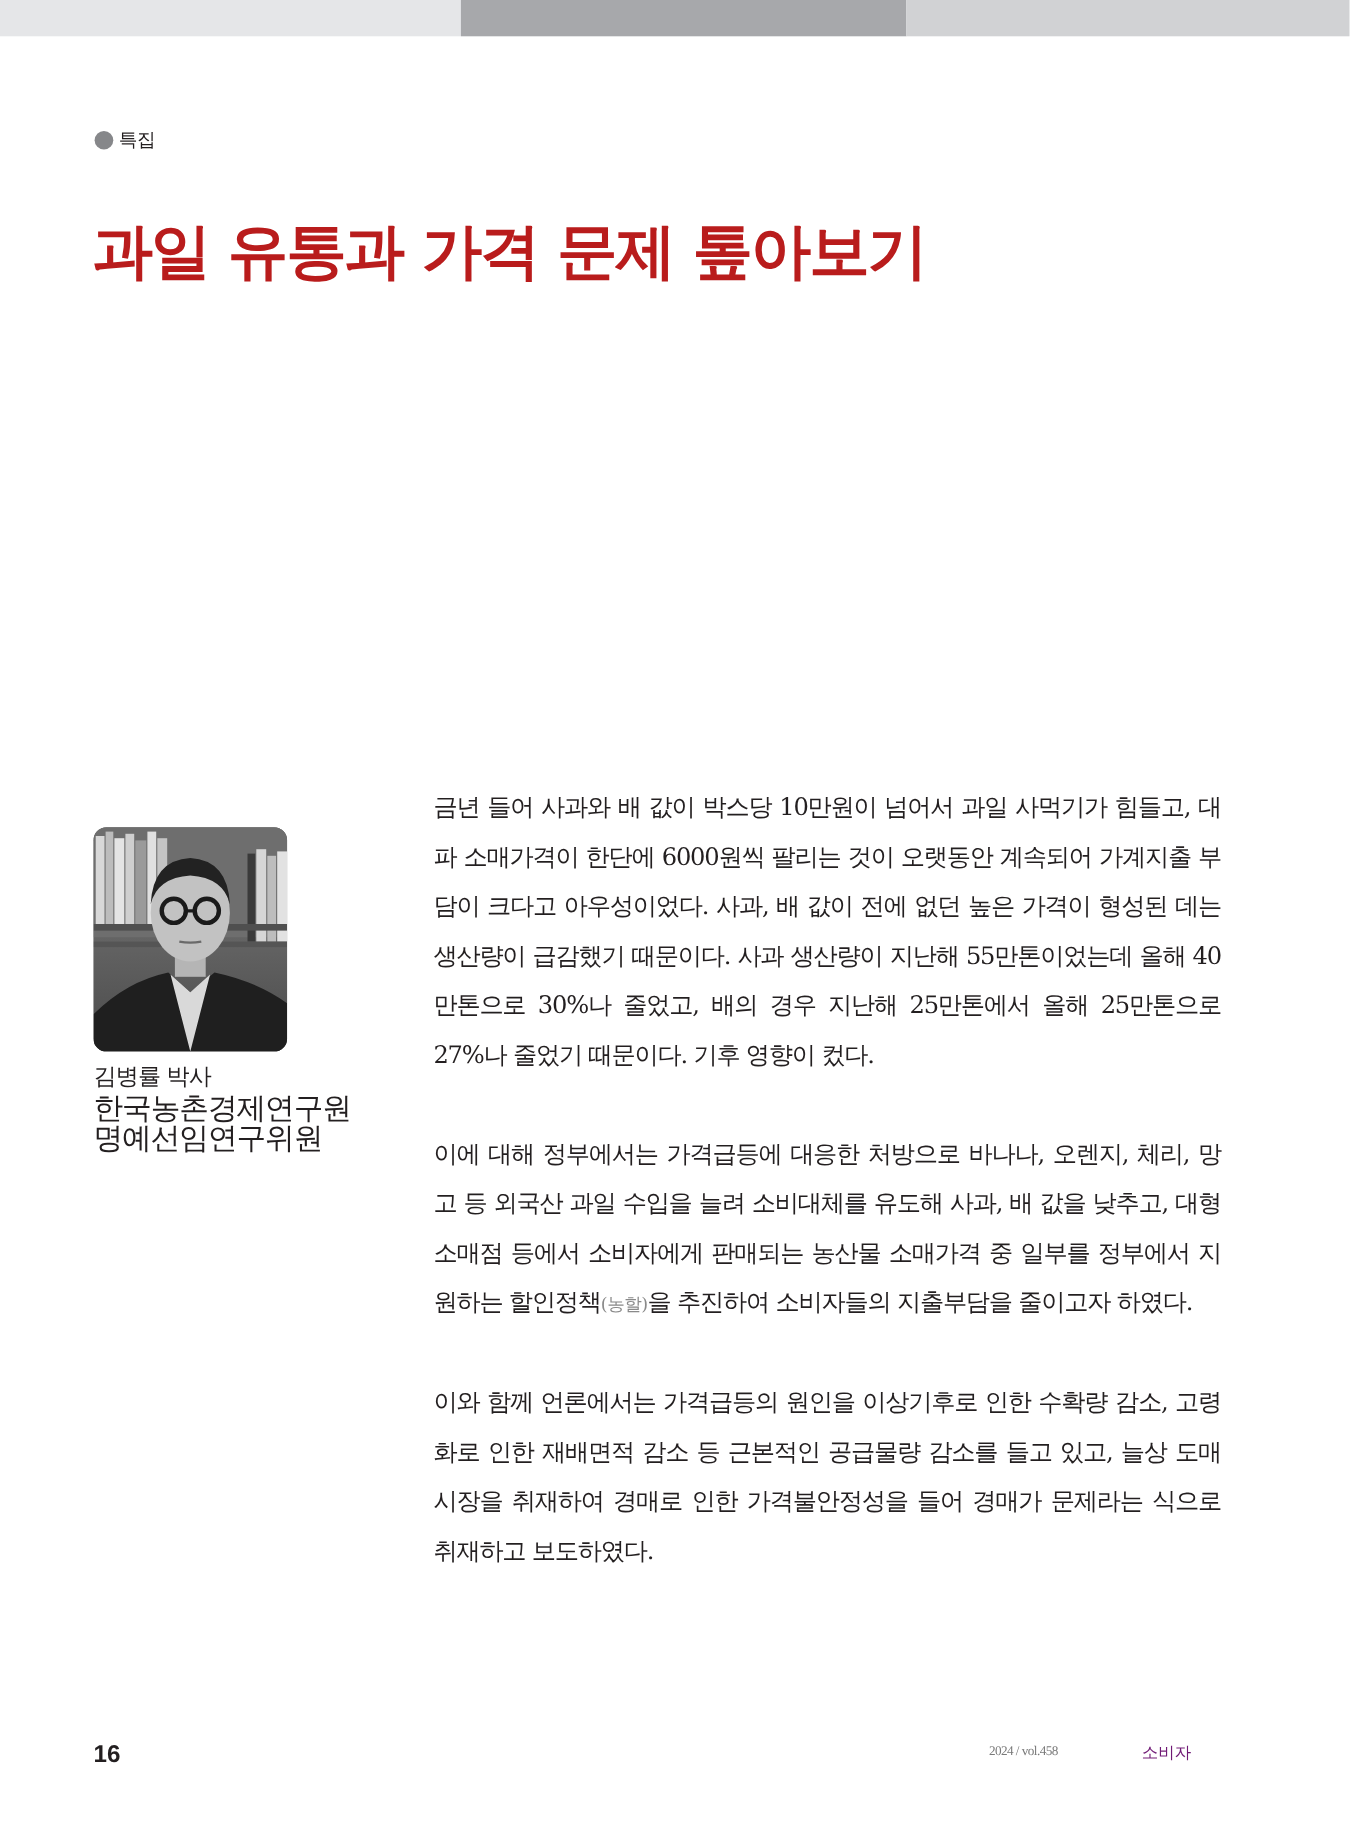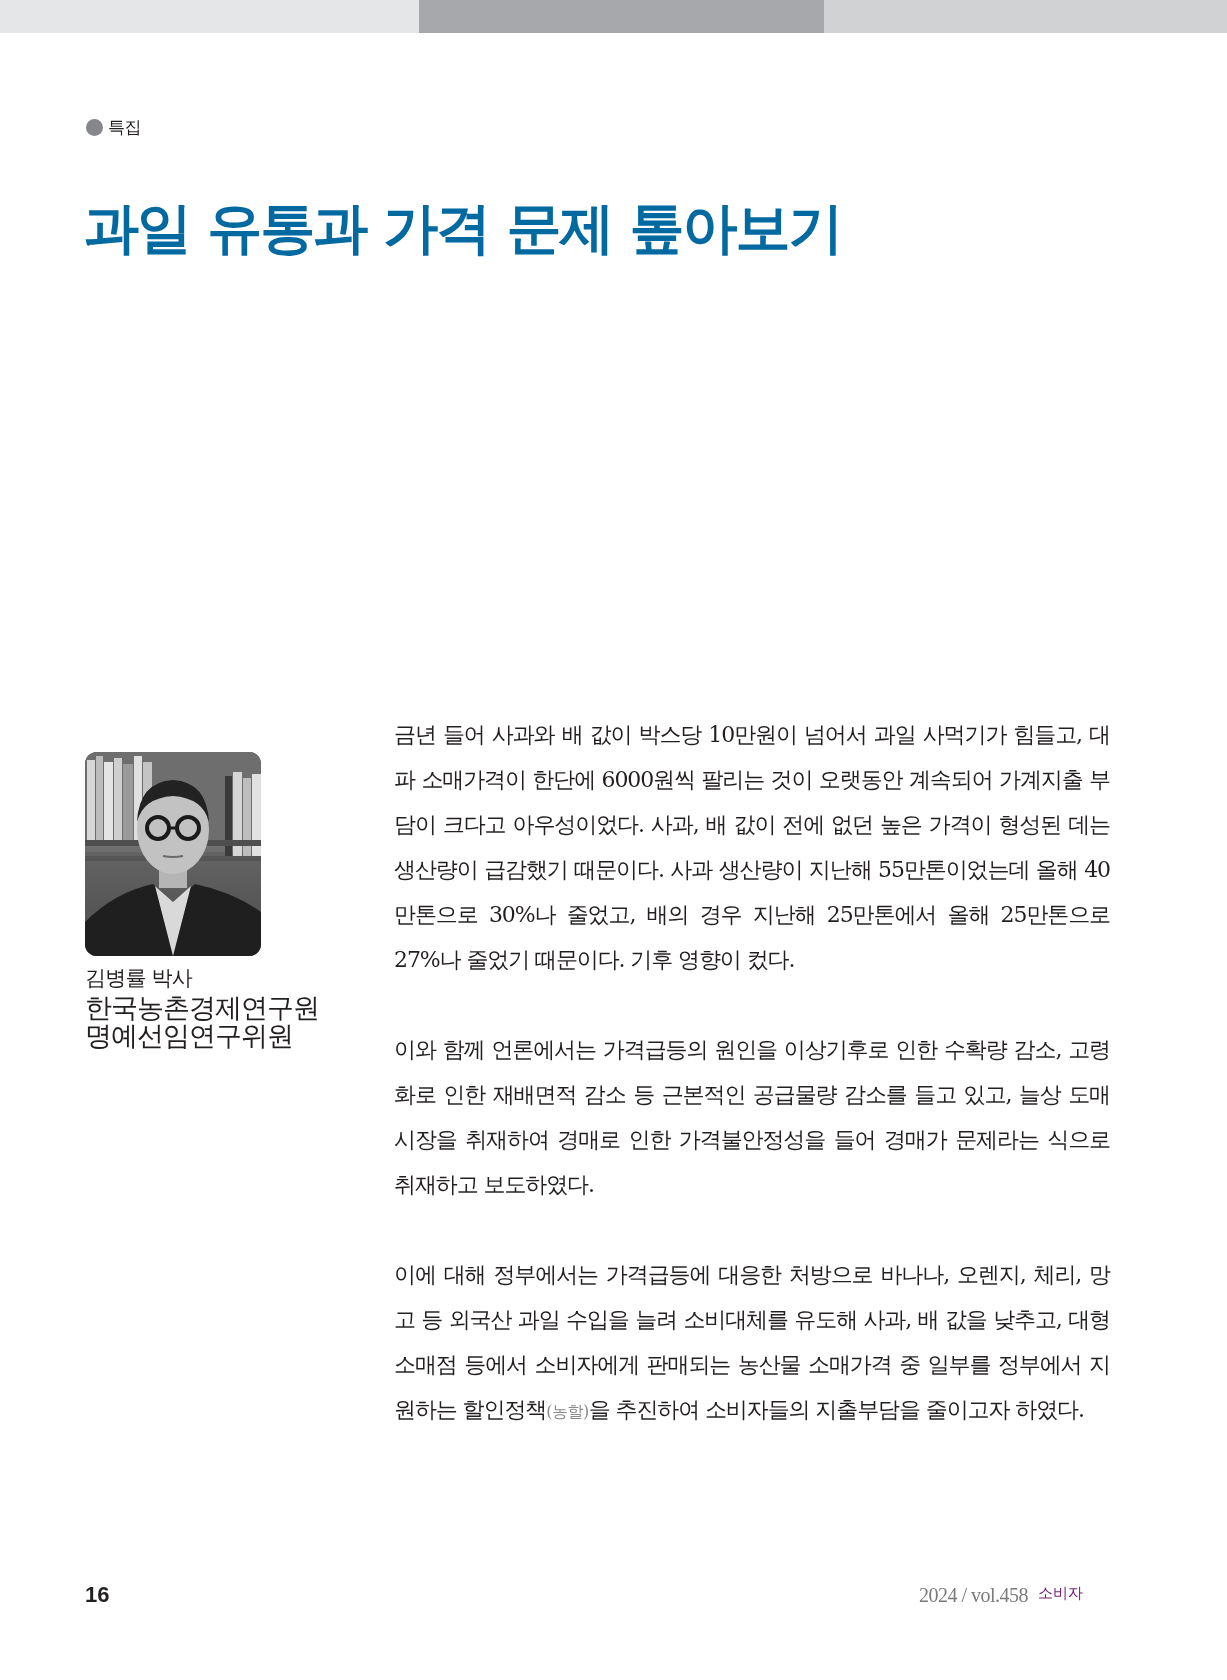--- a/index.html
+++ b/index.html
@@ -9,33 +9,33 @@
     .top-band { position: absolute; top: 0; left: 0; width: 1227px; height: 33px; display: flex; }
     .band-seg { height: 33px; }
     .band-1 { width: 419px; background: #e5e6e8; }
     .band-2 { width: 405px; background: #a7a8ab; }
     .band-3 { flex: 1; background: #d1d2d4; }
 
     .section-tag { position: absolute; left: 86px; top: 116px; display: flex; align-items: center; gap: 5px; }
     .section-bullet { width: 17px; height: 17px; border-radius: 50%; background: #86878a; display: inline-block; }
     .section-label { font-size: 17px; color: #231f20; letter-spacing: -0.5px; }
 
-    .page-title { position: absolute; left: 84px; top: 192px; font-size: 55px; font-weight: bold; letter-spacing: -2px; color: #0369a1; white-space: nowrap; }
+    .page-title { position: absolute; left: 84px; top: 192px; font-size: 55px; font-weight: bold; letter-spacing: -2px; color: #b91c1c; white-space: nowrap; }
 
     .author-photo { position: absolute; left: 85px; top: 752px; width: 176px; height: 204px; border-radius: 12px; overflow: hidden; background: #5a5a5a; }
     .author-name { position: absolute; left: 85px; top: 965px; font-size: 21px; color: #231f20; letter-spacing: -0.8px; line-height: 27px; }
     .author-affil { position: absolute; left: 85px; top: 994px; font-size: 27px; color: #231f20; letter-spacing: -1px; line-height: 28px; }
 
     .article { position: absolute; left: 394px; top: 712px; width: 716px; }
     .para { font-family: "DejaVu Serif", "Liberation Serif", serif; font-size: 22px; line-height: 45px; color: #231f20; letter-spacing: -1.1px; text-align: justify; text-align-last: left; }
     .para + .para { margin-top: 45px; }
     .aside-small { font-size: 16px; color: #8a8a8a; letter-spacing: -0.5px; }
 
     .footer-page { position: absolute; left: 85px; top: 1582px; font-size: 22px; font-weight: bold; font-family: "Liberation Sans", sans-serif; color: #231f20; }
-    .footer-issue { position: absolute; left: 899px; top: 1584px; font-family: "Liberation Serif", serif; font-size: 20px; color: #7a7a7a; letter-spacing: -0.5px; margin-left: 20px; }
+    .footer-issue { position: absolute; left: 899px; top: 1584px; font-family: "Liberation Serif", serif; font-size: 12px; color: #7a7a7a; letter-spacing: -0.5px; }
     .footer-mag { position: absolute; left: 1038px; top: 1584px; font-size: 15px; color: #701a75; }
   </style>
 </head>
 <body>
 
 <div class="top-band">
   <div class="band-seg band-1"></div>
   <div class="band-seg band-2"></div>
   <div class="band-seg band-3"></div>
 </div>
@@ -89,19 +89,19 @@
 </div>
 
 <div class="author-name">김병률 박사</div>
 <div class="author-affil">
   <div>한국농촌경제연구원</div>
   <div>명예선임연구위원</div>
 </div>
 
 <div class="article">
   <p class="para">금년 들어 사과와 배 값이 박스당 10만원이 넘어서 과일 사먹기가 힘들고, 대파 소매가격이 한단에 6000원씩 팔리는 것이 오랫동안 계속되어 가계지출 부담이 크다고 아우성이었다. 사과, 배 값이 전에 없던 높은 가격이 형성된 데는 생산량이 급감했기 때문이다. 사과 생산량이 지난해 55만톤이었는데 올해 40만톤으로 30%나 줄었고, 배의 경우 지난해 25만톤에서 올해 25만톤으로 27%나 줄었기 때문이다. 기후 영향이 컸다.</p>
+  <p class="para"><span>이에 대해 정부에서는 가격급등에 대응한 처방으로 바나나, 오렌지, 체리, 망고 등 외국산 과일 수입을 늘려 소비대체를 유도해 사과, 배 값을 낮추고, 대형소매점 등에서 소비자에게 판매되는 농산물 소매가격 중 일부를 정부에서 지원하는 할인정책</span><span class="aside-small">(농할)</span><span>을 추진하여 소비자들의 지출부담을 줄이고자 하였다.</span></p>
   <p class="para">이와 함께 언론에서는 가격급등의 원인을 이상기후로 인한 수확량 감소, 고령화로 인한 재배면적 감소 등 근본적인 공급물량 감소를 들고 있고, 늘상 도매시장을 취재하여 경매로 인한 가격불안정성을 들어 경매가 문제라는 식으로 취재하고 보도하였다.</p>
-  <p class="para"><span>이에 대해 정부에서는 가격급등에 대응한 처방으로 바나나, 오렌지, 체리, 망고 등 외국산 과일 수입을 늘려 소비대체를 유도해 사과, 배 값을 낮추고, 대형소매점 등에서 소비자에게 판매되는 농산물 소매가격 중 일부를 정부에서 지원하는 할인정책</span><span class="aside-small">(농할)</span><span>을 추진하여 소비자들의 지출부담을 줄이고자 하였다.</span></p>
 </div>
 
 <div class="footer-page">16</div>
 <div class="footer-issue">2024 / vol.458</div>
 <div class="footer-mag">소비자</div>
 
 </body></html>

